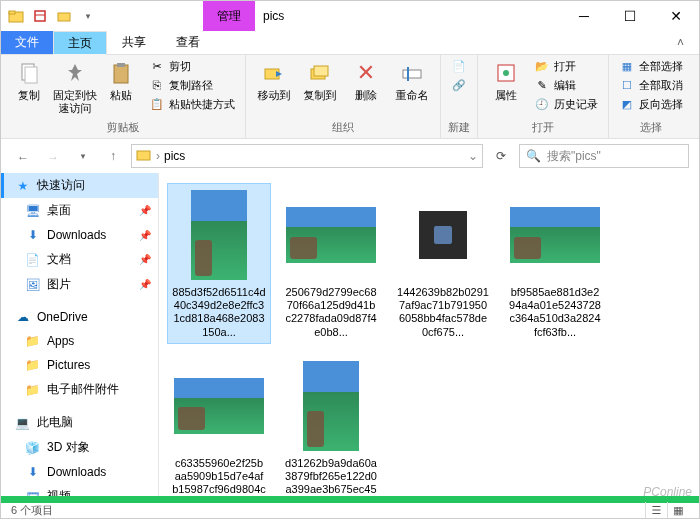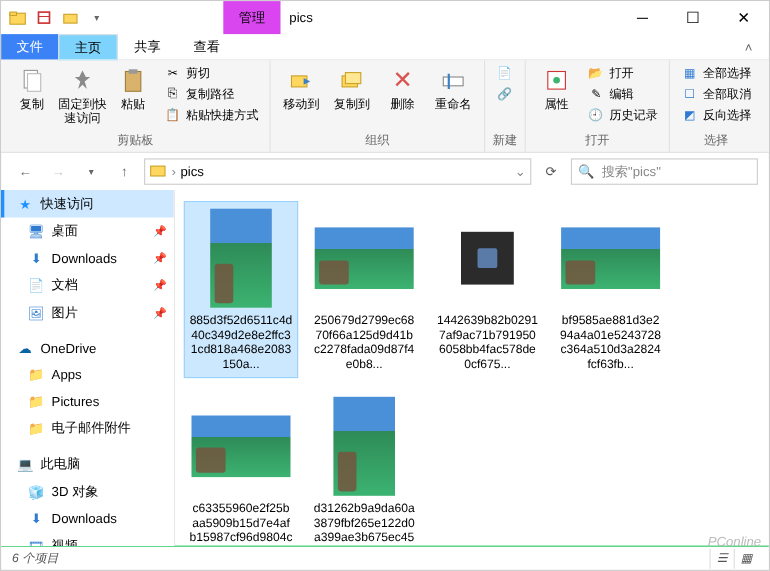--- a/index.html
+++ b/index.html
@@ -57,21 +57,21 @@
   .thumb-img { background: linear-gradient(180deg,#4a90d9 0%,#4a90d9 35%,#2e8b57 35%,#3cb371 100%); position: relative; overflow: hidden; }
   .thumb-img.portrait { width: 56px; height: 90px; }
   .thumb-img.landscape { width: 90px; height: 56px; }
   .thumb-img::after{ content:""; position:absolute; bottom:4px; left:4px; width:30%; height:40%; background:rgba(120,80,60,.8); border-radius:3px;}
   .thumb-img.dark { background:#2b2b2b; width:48px; height:48px; }
   .thumb-img.dark::after{ display:none; }
   .thumb-img.dark::before{ content:""; position:absolute; top:50%; left:50%; transform:translate(-50%,-50%); width:18px; height:18px; background:#5a7aa8; border-radius:2px;}
   .file-label { font-size: 11px; text-align: center; line-height: 1.2; max-height: 4.8em; overflow: hidden; word-break: break-all; margin-top: 4px; }
 
   
-  .statusbar { height: 22px; border-top: 1px solid #22c55e; display: flex; align-items: center; padding: 0 10px; font-size: 11px; color: #555; font-style: italic; }
+  .statusbar { height: 22px; border-top: 7px solid #22c55e; display: flex; align-items: center; padding: 0 10px; font-size: 11px; color: #555; }
   .statusbar .spacer { flex: 1; }
   .view-toggle { width: 22px; height: 18px; display:flex; align-items:center; justify-content:center; border-left:1px solid #ddd; }
 
   .watermark { position:absolute; right:8px; bottom:20px; font-size:12px; color:#bbb; font-style:italic; pointer-events:none;}
 </style>
 </head>
 <body>
 
 <div class="titlebar">
   <div class="qat">

